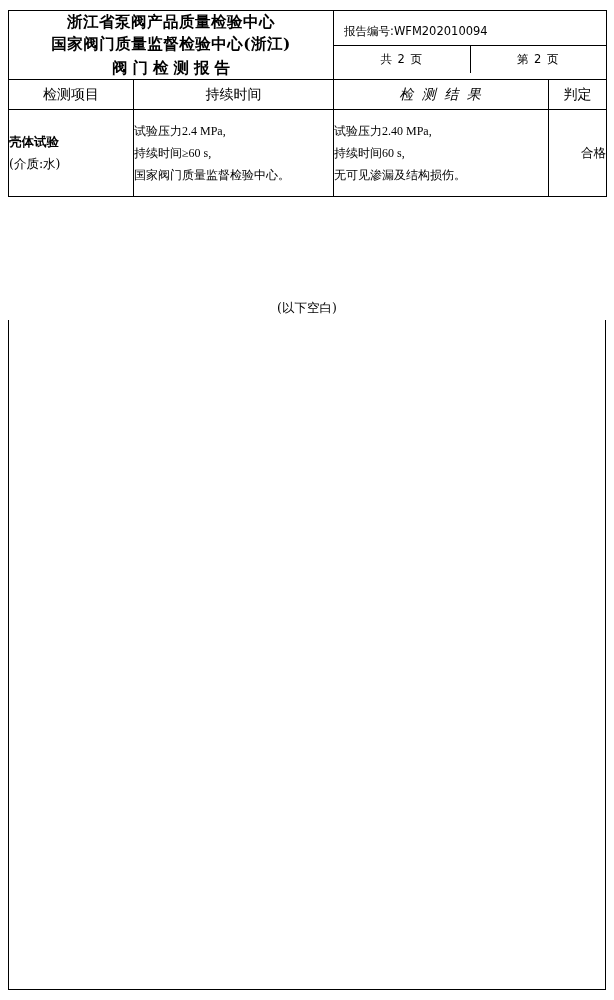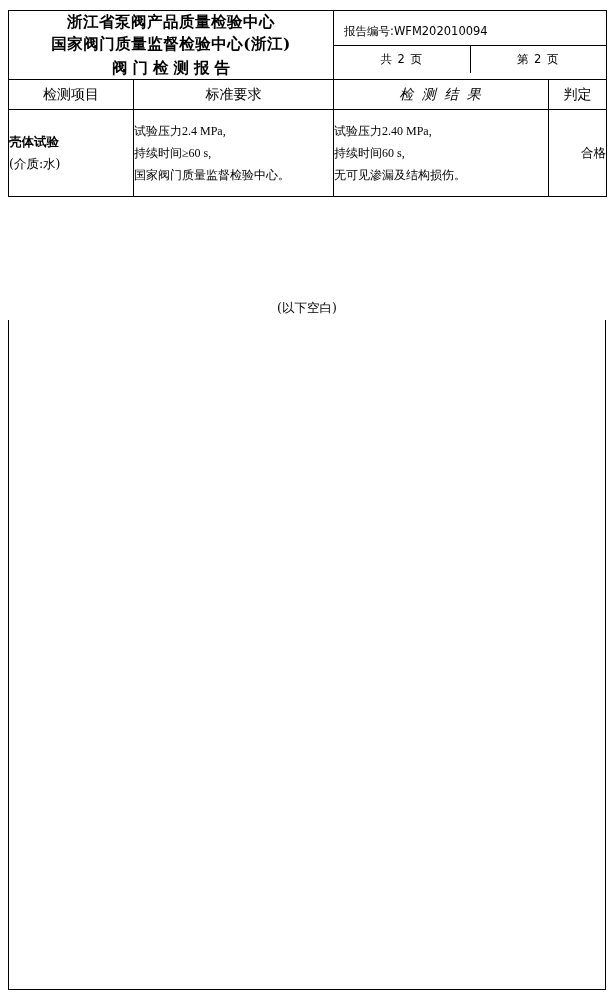--- a/index.html
+++ b/index.html
@@ -174,21 +174,21 @@
                 <td class="sep pg-num">共 2 页</td>
                 <td class="pg-num">第 2 页</td>
               </tr>
             </tbody>
           </table>
         </td>
       </tr>
 
       <tr class="colhdr">
         <td>检测项目</td>
-        <td>标准要求</td>
+        <td>持续时间</td>
         <td class="sp2">检 测 结 果</td>
         <td>判定</td>
       </tr>
 
       <tr class="row-shell">
         <td class="item-cell">
           <span class="item-name">壳体试验</span>
           <span class="item-sub">(介质:水)</span>
         </td>
         <td class="text-cell">

